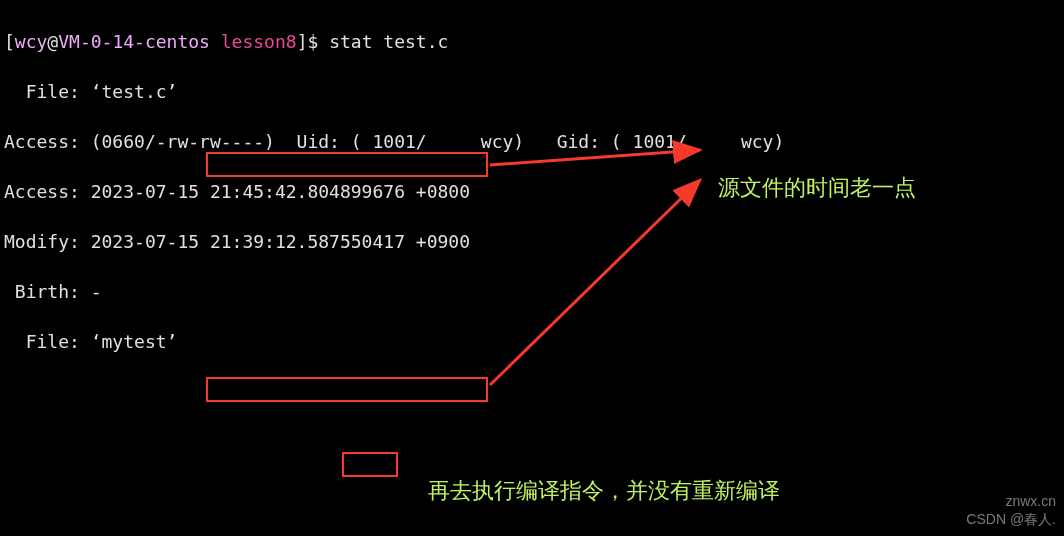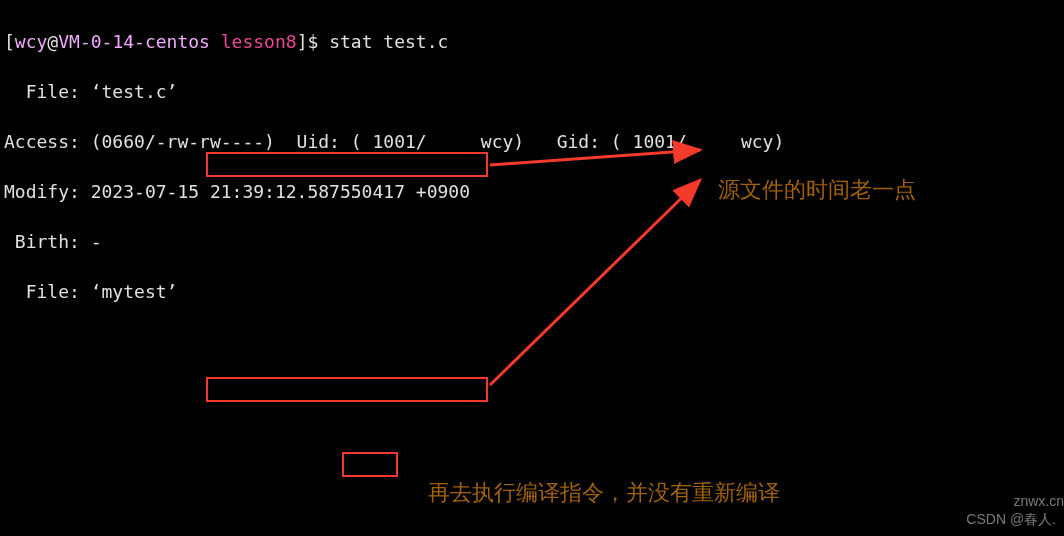--- a/index.html
+++ b/index.html
@@ -24,22 +24,22 @@
   .cyan  { color: #f0abfc; margin-top: 28px; }
   .blue  { color: #ec4899; text-align: right; }
   .red-box {
     position: absolute;
     border: 2px solid #f43a2a;
     box-sizing: border-box;
     pointer-events: none;
   }
   .red-text {
     position: absolute;
-    color: #a16207;
-    font-family: Liberation Serif, serif;
+    color: #bef264;
+    font-family: Liberation Mono, monospace;
     font-size: 22px;
     white-space: nowrap;
     font-weight: 500;
   }
   .arrow-svg {
     position: absolute;
     top: 0;
     left: 0;
     width: 1064px;
     height: 536px;
@@ -52,20 +52,21 @@
     font-size: 14px;
   }
 </style>
 </head>
 <body>
 
 <div class="terminal">
 <div><span class="white">[</span><span class="cyan">wcy</span><span class="white">@</span><span class="cyan">VM-0-14-centos</span><span class="white"> </span><span class="blue">lesson8</span><span class="white">]$</span><span class="white"> </span><span class="white">stat test.c</span></div>
 <div class="white">  File: ‘test.c’</div>
 <div class="white">Access: (0660/-rw-rw----)  Uid: ( 1001/     wcy)   Gid: ( 1001/     wcy)</div>
+<div class="white">Access: 2023-07-15 21:45:42.804899676 +0800</div>
 <div class="white"><span>Modify: 2023-07-15 </span><span>21:39:12.587550417 +0900</span></div>
 <div class="white"> Birth: -</div>
 <div class="white">  File: ‘mytest’</div>
 
 
 
 
 
 
 
@@ -84,14 +85,14 @@
       <polygon points="0 0, 10 4, 0 8" fill="#f43a2a"></polygon>
     </marker>
   </defs>
   <line x1="490" y1="165" x2="700" y2="150" stroke="#f43a2a" stroke-width="3" marker-end="url(#arrowhead)"></line>
   <line x1="490" y1="385" x2="700" y2="180" stroke="#f43a2a" stroke-width="3" marker-end="url(#arrowhead)"></line>
 </svg>
 
 <div class="red-text" style="left:718px; top:177px;">源文件的时间老一点</div>
 <div class="red-text" style="left:428px; top:480px;">再去执行编译指令，并没有重新编译</div>
 
-<div class="watermark" style="right:0; bottom:22px;">znwx.cn</div>
+<div class="watermark" style="right:8px; bottom:22px;">znwx.cn</div>
 <div class="watermark" style="right:8px; bottom:4px;">CSDN @春人.</div>
 
 </body></html>

